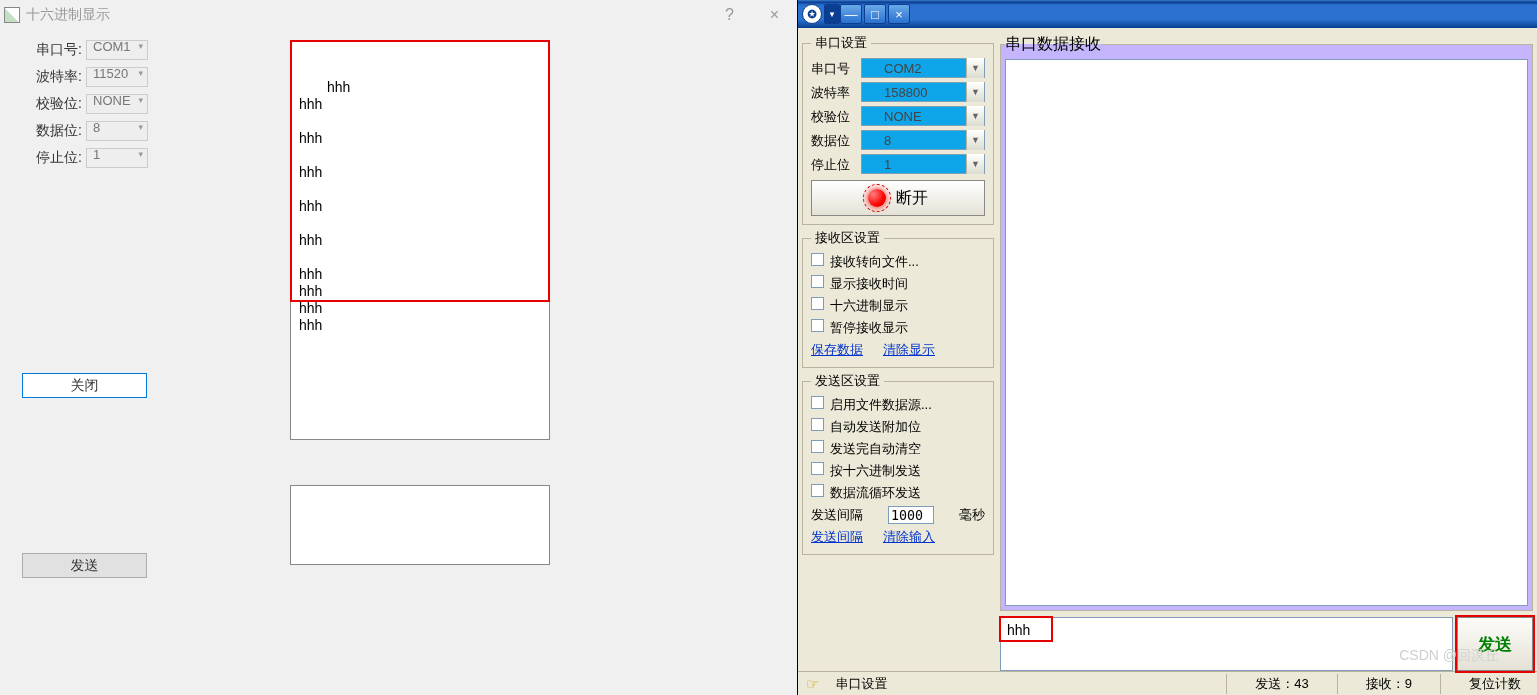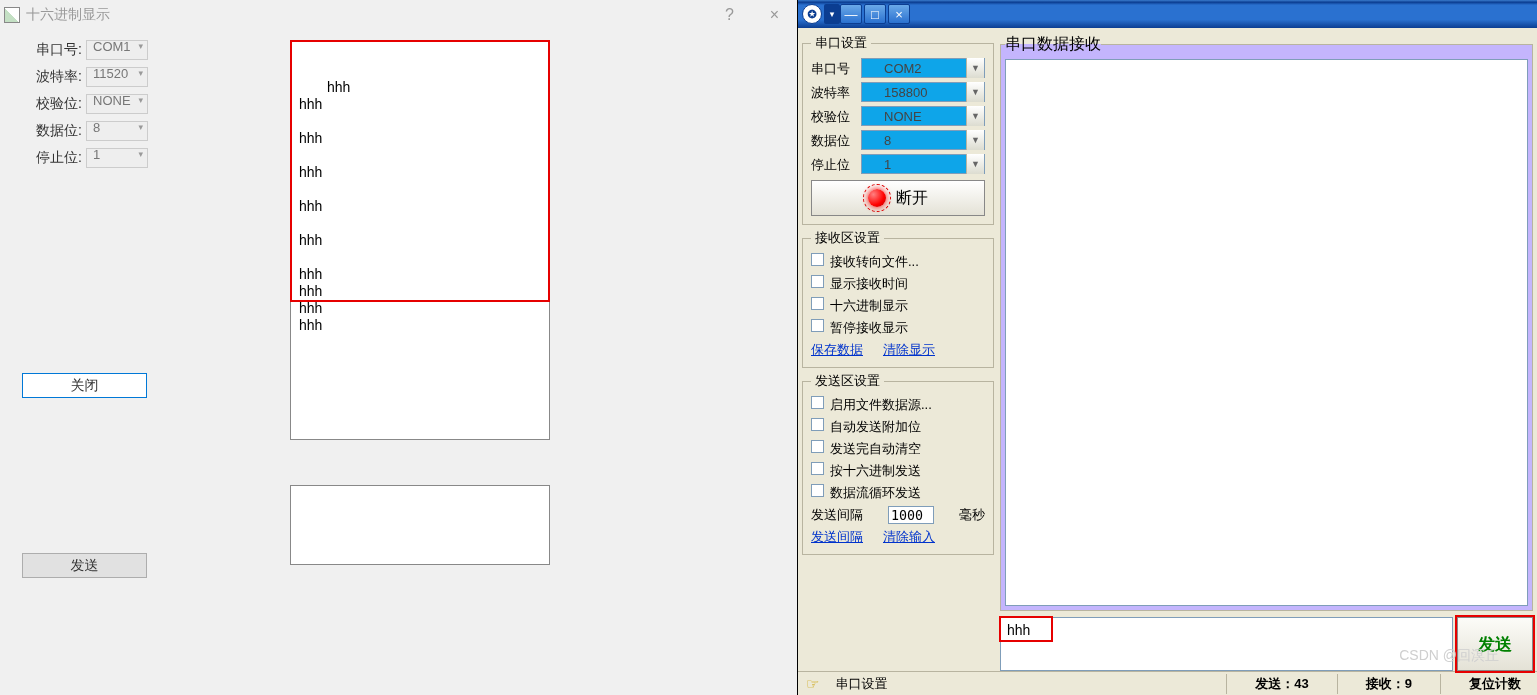--- a/index.html
+++ b/index.html
@@ -70,21 +70,21 @@
 
     .rw-sendrow { display: flex; align-items: stretch; margin-top: 6px; gap: 0; height: 54px; }
     .rw-sendinput { flex: 1; background: #fff; border: 1px solid #7f9db9; padding: 4px 6px; font-family: monospace; font-size: 14px; position: relative; }
     .rw-sendinput-hl { position: absolute; top: -2px; left: -2px; width: 54px; height: 26px; border: 2px solid #e60000; pointer-events: none; }
     .rw-sendbtn { width: 76px; border: 1px solid #888; background: linear-gradient(#fcfcf8,#e4e2d6); color: #008000; font-size: 17px; font-weight: bold; display: flex; align-items: center; justify-content: center; font-family: SimSun; position: relative; margin-left: 4px; }
     .rw-sendbtn-hl { position: absolute; inset: -3px; border: 2px solid #e60000; pointer-events:none; }
 
     .rw-status { height: 24px; background: #ece9d8; border-top: 1px solid #b8b4a0; display: flex; align-items: center; font-size: 13px; font-family: SimSun; padding: 0 8px; gap: 8px; }
     .rw-status .sep { border-left: 1px solid #b8b4a0; height: 20px; }
     .rw-status .cell { padding: 0 8px; }
-    .rw-status .right { margin-left: auto; display: flex; align-items: center; gap: 20px; font-weight: bold; }
+    .rw-status .right { margin-left: auto; display: flex; align-items: center; gap: 20px; }
     .rw-hand { color: #caa200; font-size: 15px; }
 
     .watermark { position: absolute; right: 38px; bottom: 30px; color: #cfcfcf; font-size: 14px; font-family: Arial; pointer-events: none; }
   </style>
 </head>
 <body>
 
 <div class="left-win">
   <div class="lw-titlebar">
     <span class="lw-icon"></span>

